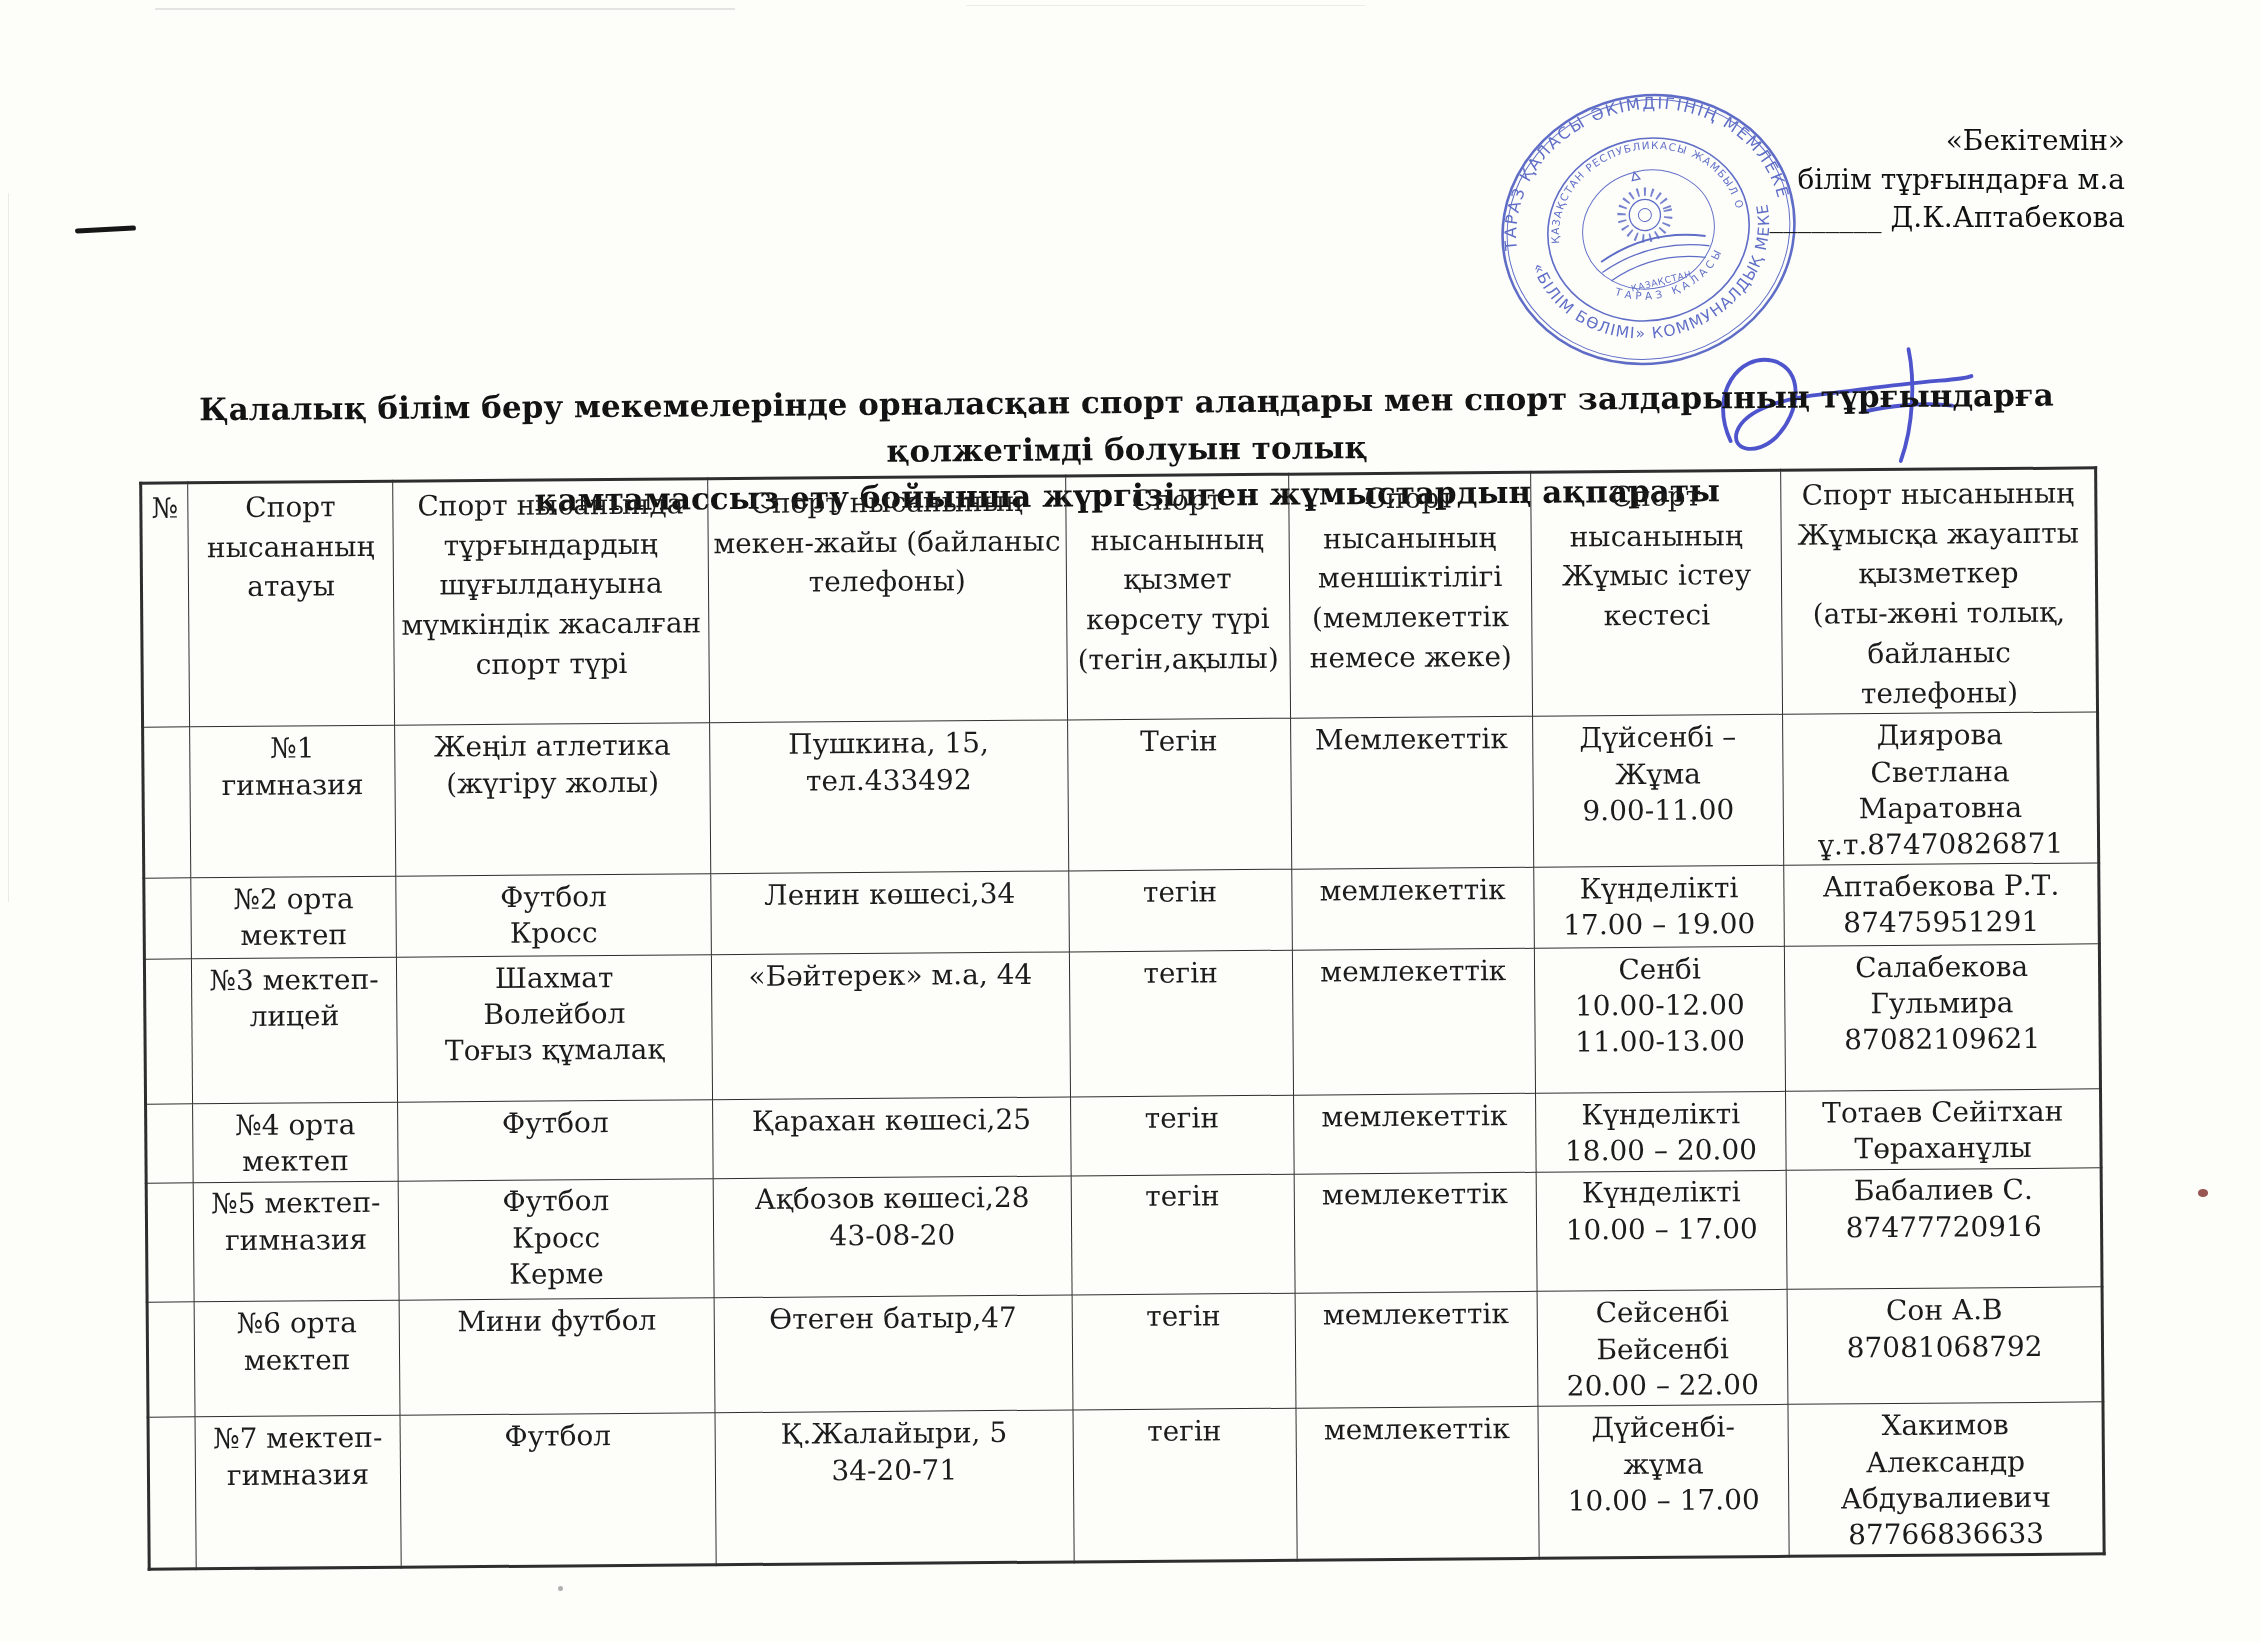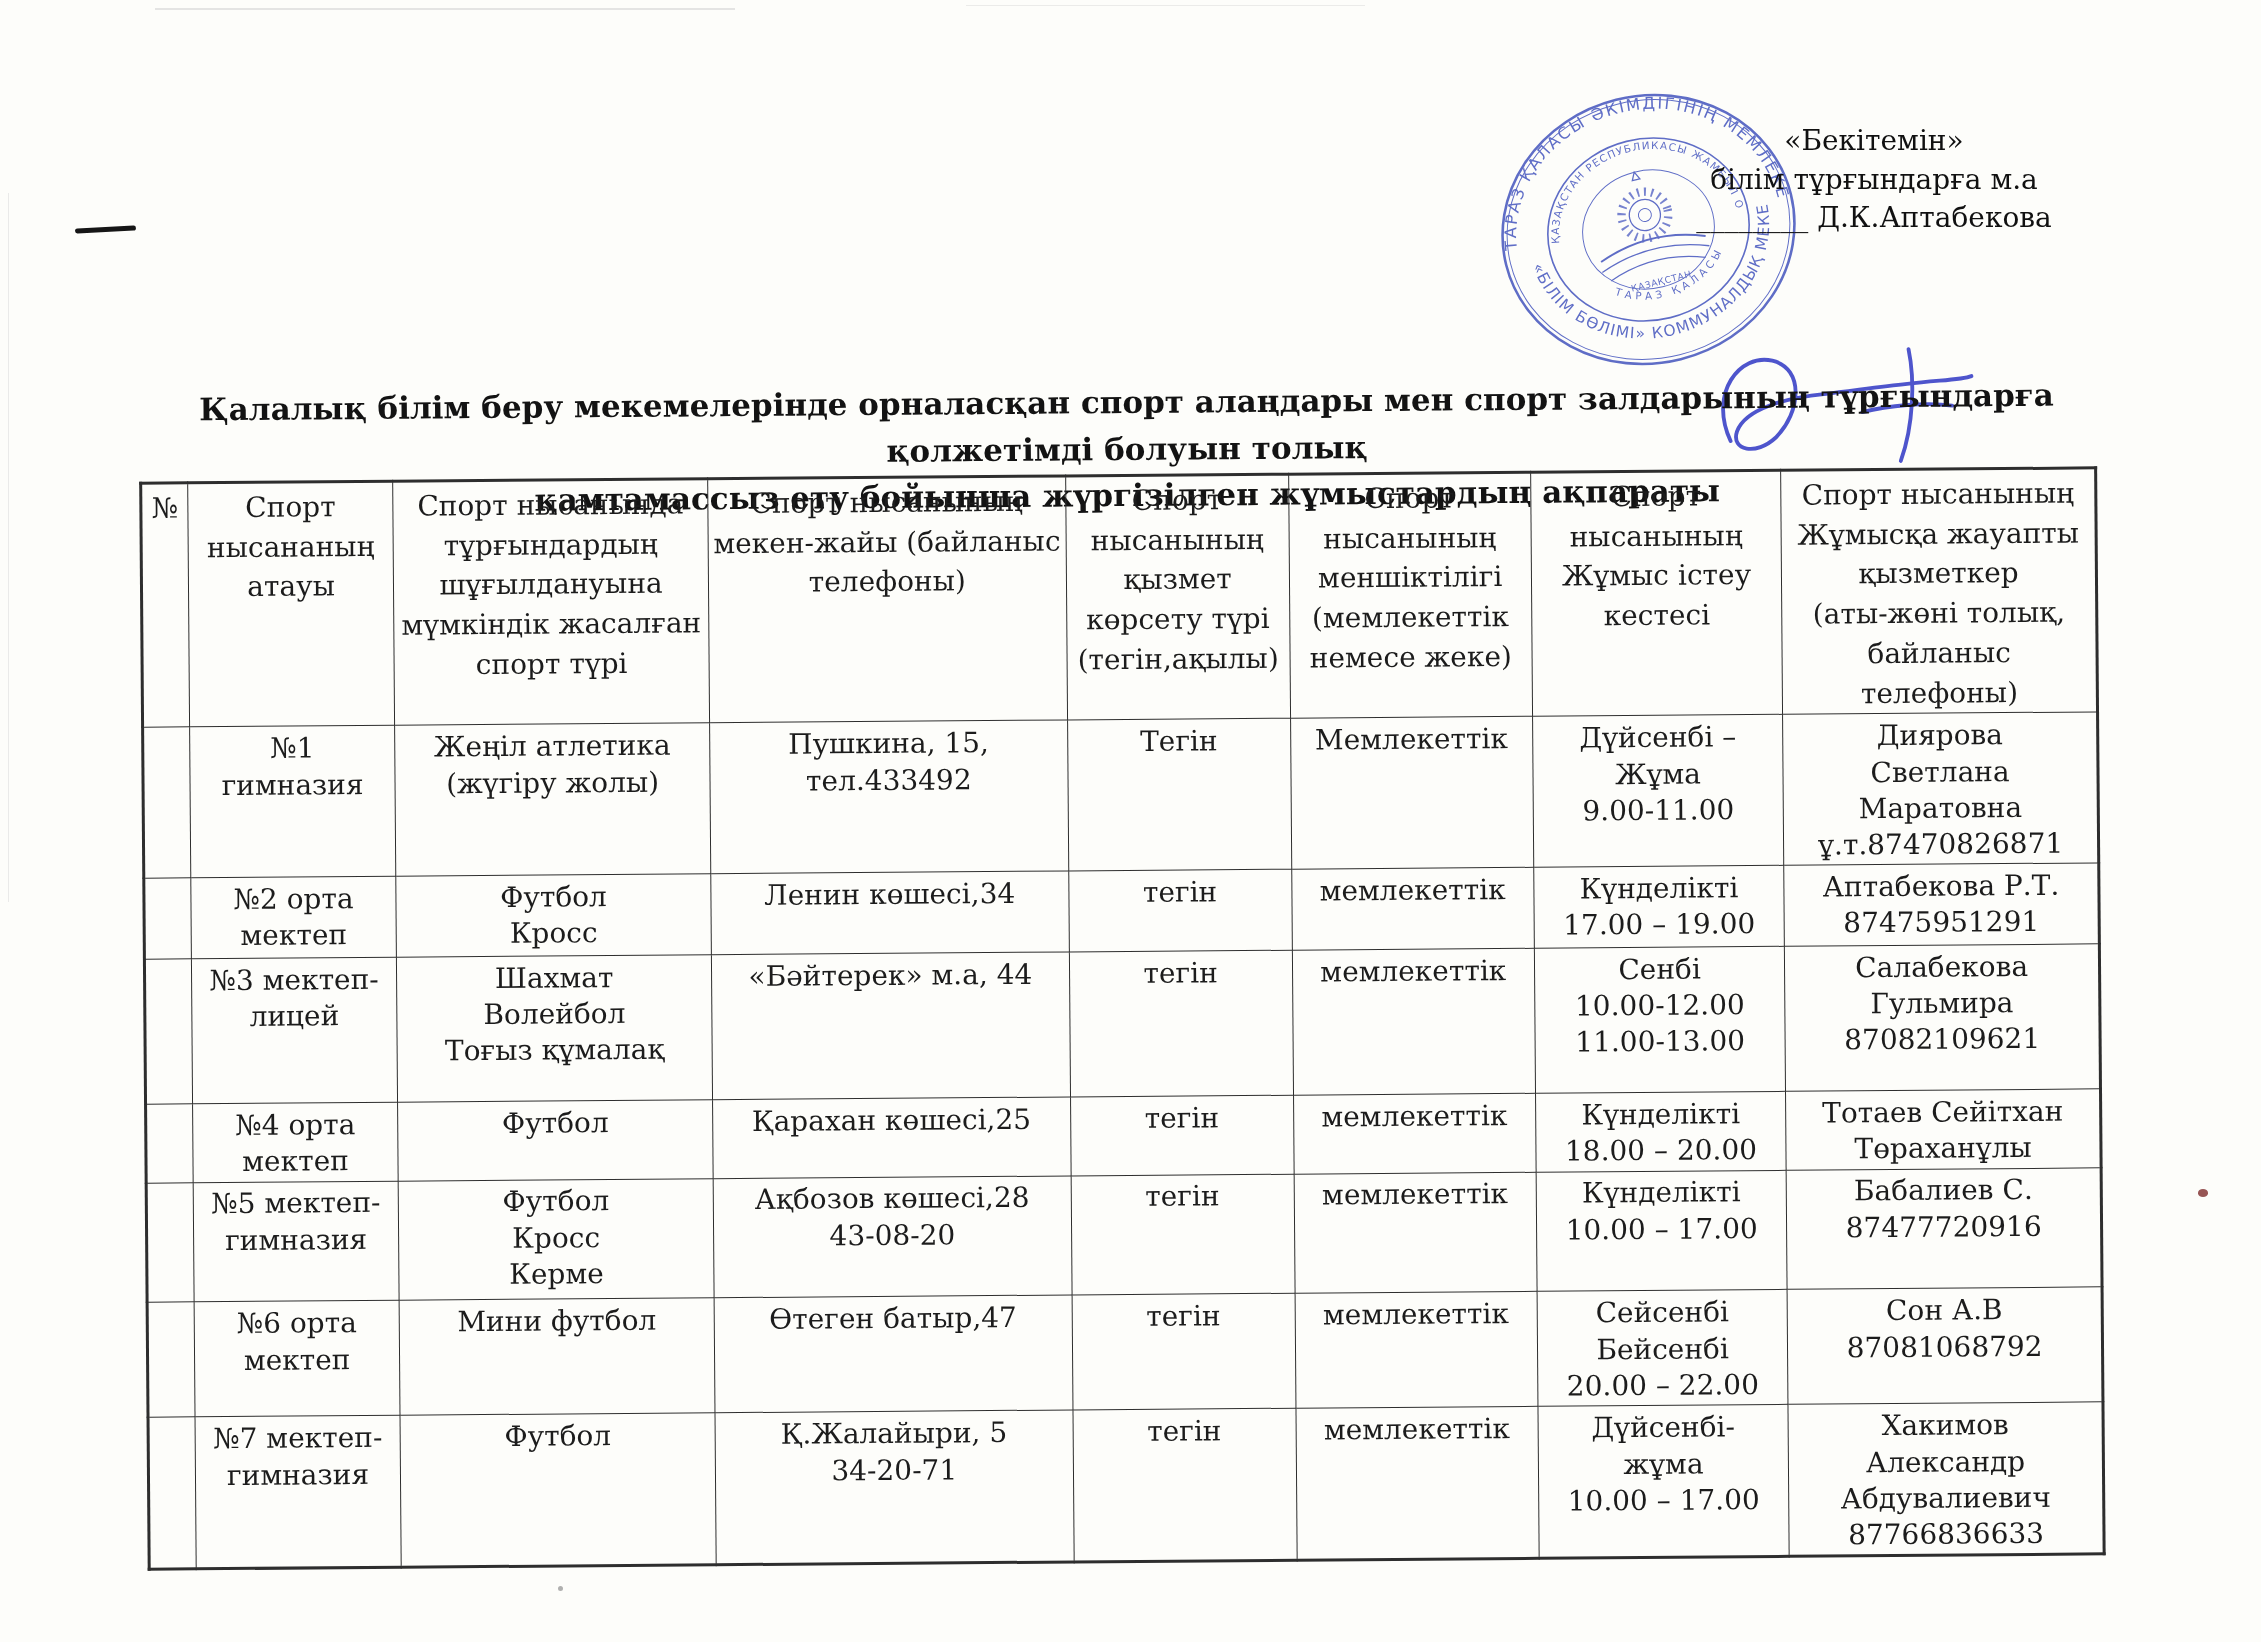--- a/index.html
+++ b/index.html
@@ -12,21 +12,21 @@
   
   .scan-line{position:absolute;background:#cfcfcf;}
   .pen-dash{position:absolute;left:75px;top:227px;width:61px;height:5.2px;background:#161616;border-radius:2.6px;transform:rotate(-3deg);}
   .red-dot{position:absolute;left:2198px;top:1189px;width:10.3px;height:7.7px;background:#7d2b2b;border-radius:50%;opacity:.8;}
   .gray-dot{position:absolute;left:558px;top:1586px;width:5.2px;height:5.2px;background:#8f8f8f;border-radius:50%;opacity:.7;}
   .edge-line{position:absolute;left:7.7px;top:193px;width:1.3px;height:709px;background:#d8d8d8;opacity:.5;}
 
   
   .approval{
     position:absolute;left:1623px;top:122px;width:502px;
-    text-align:center;font-size:28px;line-height:1.38;color:#111;
+    text-align:right;font-size:28px;line-height:1.38;color:#111;
   }
   .approval div{white-space:nowrap;}
 
   
   .stamp{
     position:absolute;left:1496px;top:89px;width:305px;height:281px;
     transform:rotate(-14deg);opacity:.85;
   }
   .signature{
     position:absolute;left:1669px;top:335px;width:348px;height:167px;opacity:.9;

